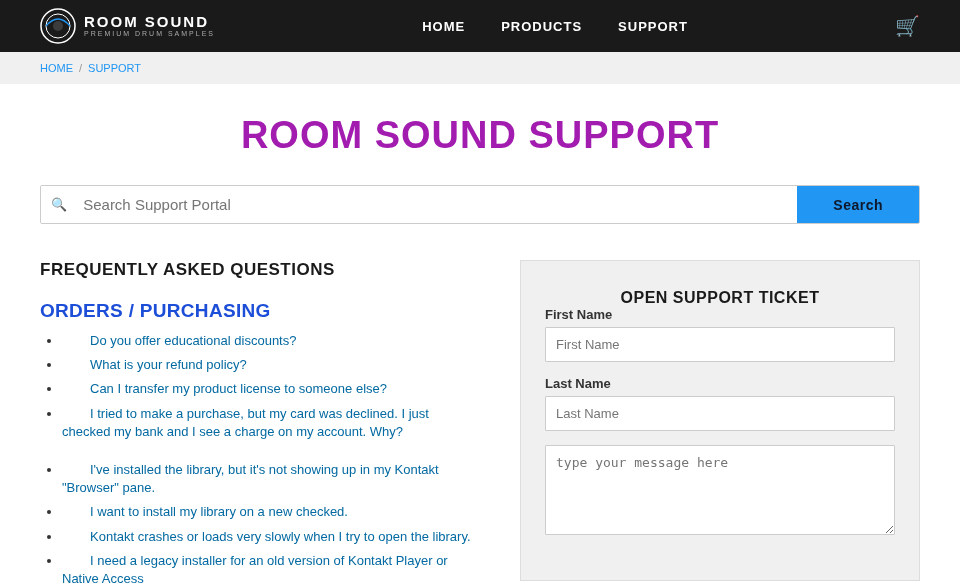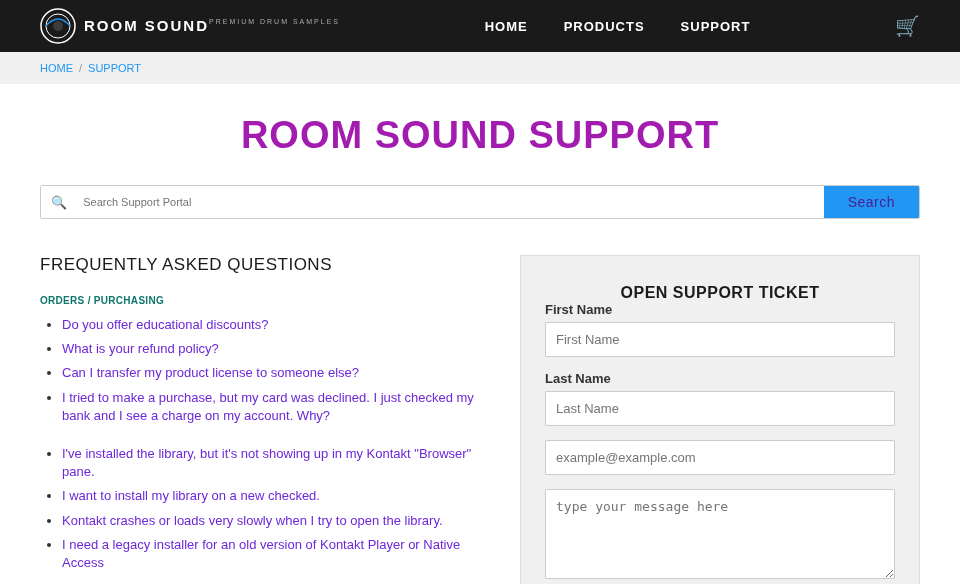--- a/index.html
+++ b/index.html
@@ -18,21 +18,21 @@
       display: flex;
       align-items: center;
       gap: 8px;
     }
     .logo-icon {
       width: 36px;
       height: 36px;
     }
     .logo-text {
       display: flex;
-      flex-direction: row;
+      flex-direction: column;
       line-height: 1.1;
     }
     .logo-main {
       color: #fff;
       font-size: 15px;
       font-weight: 700;
       letter-spacing: 2px;
       text-transform: uppercase;
     }
     .logo-sub {
@@ -114,75 +114,76 @@
       padding: 0 10px;
       background: #fff;
       color: #999;
       font-size: 13px;
     }
     .search-input {
       flex: 1;
       border: none;
       outline: none;
       padding: 10px 6px;
-      font-size: 11px;
+      font-size: 15px;
       color: #999;
     }
     .search-button {
       background: #2196F3;
-      color: #4c1d95;
+      color: #0f172a;
       border: none;
-      padding: 0 24px;
+      padding: 0 36px;
       font-size: 14px;
-      font-weight: 400;
+      font-weight: 700;
       cursor: pointer;
       letter-spacing: 0.5px;
     }
 
     
     .two-col {
       display: flex;
       gap: 40px;
       align-items: flex-start;
     }
 
     
     .faq-col {
       flex: 1;
       min-width: 0;
     }
     .faq-title {
       font-size: 17px;
-      font-weight: 400;
+      font-weight: 700;
       color: #1a1a1a;
       margin-bottom: 20px;
       text-transform: uppercase;
       letter-spacing: 0.5px;
     }
     .faq-section-title {
-      font-size: 10px;
+      font-size: 19px;
       font-weight: 700;
-      color: #0f766e;
+      color: #1d4ed8;
       margin-bottom: 10px;
       text-transform: uppercase;
       letter-spacing: 0.3px;
     }
     .faq-list {
       list-style: disc;
       padding-left: 22px;
       margin-bottom: 20px;
     }
     .faq-list li {
       margin-bottom: 6px;
     }
     .faq-list a {
-      color: #6d28d9;
+      color: #0369a1;
       text-decoration: none;
       font-size: 13px;
       line-height: 1.4;
+      margin-left: 28px;
     }
 
     
     .ticket-col {
       width: 400px;
       flex-shrink: 0;
       background: #f0f0f0;
       border: 1px solid #ddd;
       padding: 28px 24px;
     }
@@ -300,21 +301,20 @@
         <label class="form-label">First Name</label>
         <input class="form-input" type="text" placeholder="First Name" style="">
       </div>
 
       <div class="form-group">
         <label class="form-label">Last Name</label>
         <input class="form-input" type="text" placeholder="Last Name" style="">
       </div>
 
       <div class="form-group">
-        <input class="form-input" type="email" placeholder="example@example.com" style="">
       </div>
 
       <div class="form-group">
         <textarea class="form-textarea" placeholder="type your message here" style=""></textarea>
       </div>
     </div>
 
   </div>
 </div>
 

